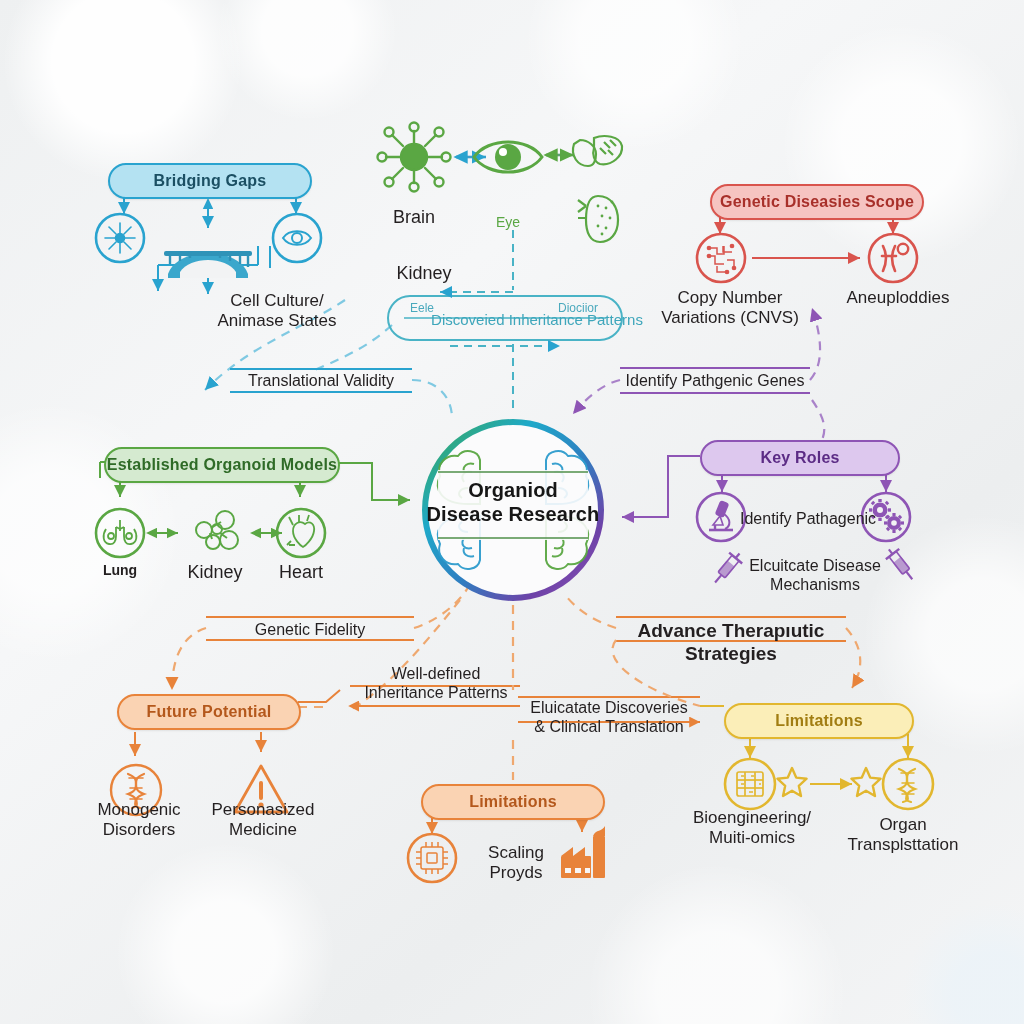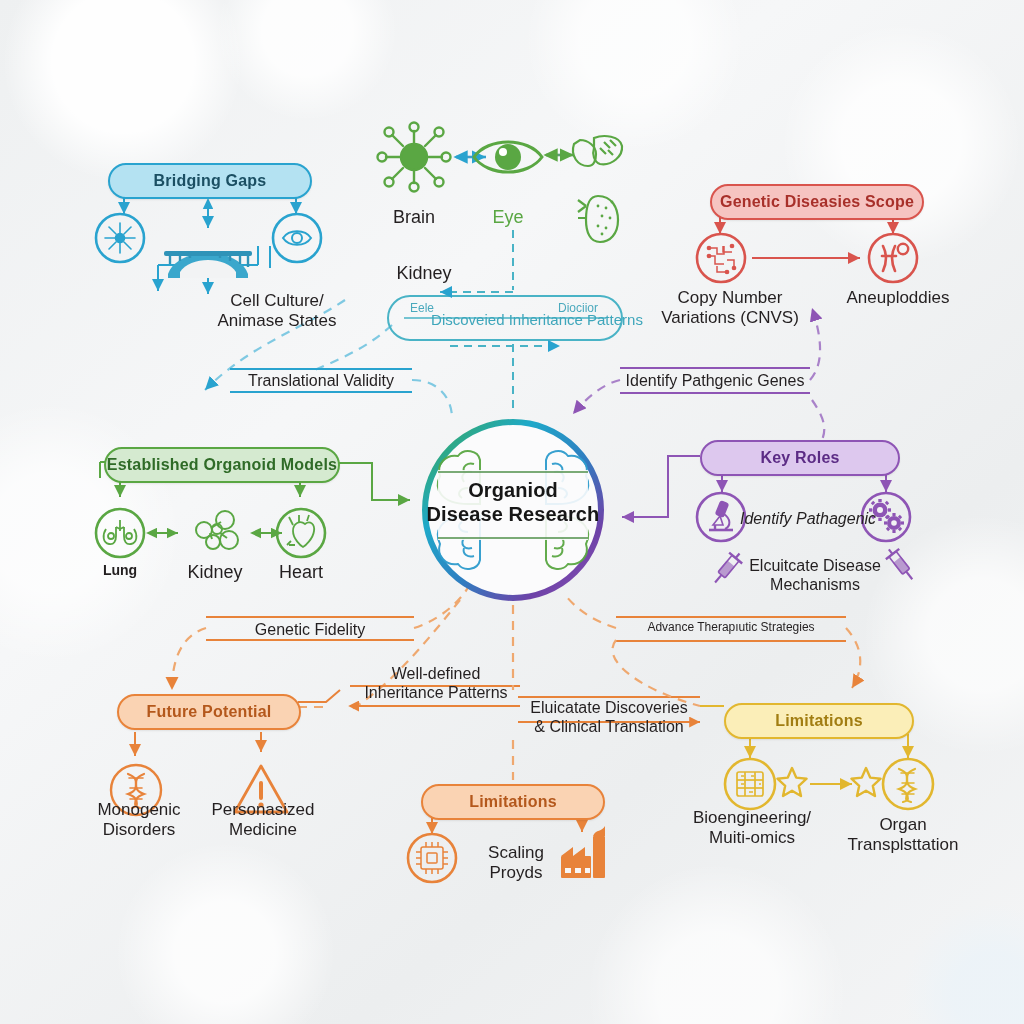--- a/index.html
+++ b/index.html
@@ -531,21 +531,21 @@
       <line x1="438" y1="538" x2="588" y2="538" stroke="#4f8f4a" stroke-width="1.6"></line>
     </g>
   </svg>
 
   <div class="center-title" style="left:413px;top:478px;width:200px;font-size:20px;">
     <div>Organiod</div>
     <div>Disease Research</div>
   </div>
 
   <div class="node-lbl" style="left:364px;top:207px;width:100px;font-size:18px;">Brain</div>
-  <div class="node-lbl" style="left:458px;top:207px;width:100px;font-size:18px;color:#5aa743;">Eye</div>
+  <div class="node-lbl" style="left:458px;top:214px;width:100px;font-size:14px;color:#5aa743;">Eye</div>
   <div class="node-lbl" style="left:374px;top:263px;width:100px;font-size:18px;">Kidney</div>
 
   <div class="boxlabel" style="left:108px;top:163px;width:200px;height:32px;background:#b4e2f2;border:2.5px solid #29a3cf;color:#1b4f63;font-size:16px;">
     <span>Bridging Gaps</span>
   </div>
   <div class="node-lbl" style="left:212px;top:291px;width:130px;font-size:17px;white-space:pre-line;">Cell Culture/
 Animase States</div>
 
   <div class="conn-lbl" style="left:396px;top:297px;width:216px;font-size:12px;color:#4aa9bd;display:flex;justify-content:space-between;padding:4px 14px;box-sizing:border-box;">
     <span>Eele</span>
@@ -567,27 +567,27 @@
   <div class="boxlabel" style="left:104px;top:447px;width:232px;height:32px;background:#d5ead0;border:2.5px solid #5aa743;color:#2f6b27;font-size:16px;">
     <span>Established Organoid Models</span>
   </div>
   <div class="node-lbl" style="left:80px;top:562px;width:80px;font-size:14px;font-weight:bold;">Lung</div>
   <div class="node-lbl" style="left:175px;top:562px;width:80px;font-size:18px;">Kidney</div>
   <div class="node-lbl" style="left:261px;top:562px;width:80px;font-size:18px;">Heart</div>
 
   <div class="boxlabel" style="left:700px;top:440px;width:196px;height:32px;background:#ddc8ee;border:2.5px solid #8e55b5;color:#5c2c85;font-size:16px;">
     <span>Key Roles</span>
   </div>
-  <div class="node-lbl" style="left:740px;top:510px;width:150px;font-size:16px;text-align:left;font-style:italic;">Identify Pathagenic</div>
+  <div class="node-lbl" style="left:740px;top:510px;width:150px;font-size:16px;text-align:left;">Identify Pathagenic</div>
   <div class="node-lbl" style="left:740px;top:557px;width:150px;font-size:16px;white-space:pre-line;">Elcuitcate Disease
 Mechanisms</div>
 
   <div class="conn-lbl" style="left:206px;top:620px;width:208px;font-size:16px;">Genetic Fidelity</div>
 
-  <div class="conn-lbl" style="left:616px;top:620px;width:230px;font-size:12px;">Advance Therapıutic Strategies</div>
+  <div class="conn-lbl" style="left:616px;top:620px;width:230px;font-size:19px;font-weight:bold;">Advance Therapıutic Strategies</div>
 
   <div class="conn-lbl" style="left:516px;top:698px;width:186px;font-size:16px;">
     <div>Eluicatate Discoveries</div>
     <div>&amp; Clinical Translation</div>
   </div>
 
   <div class="conn-lbl" style="left:348px;top:664px;width:176px;font-size:16px;">
     <div>Well-defined</div>
     <div>Inheritance Patterns</div>
   </div>

